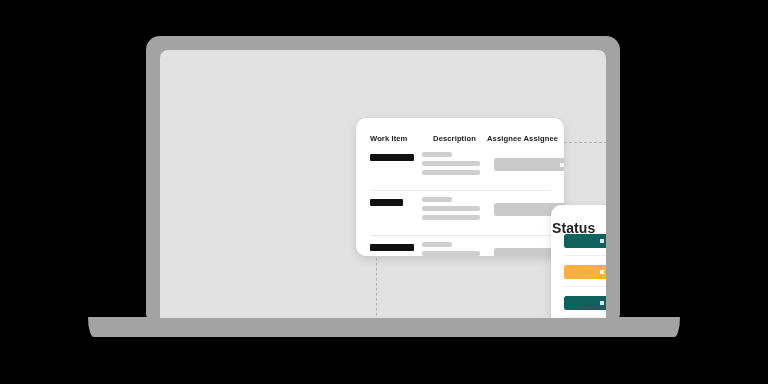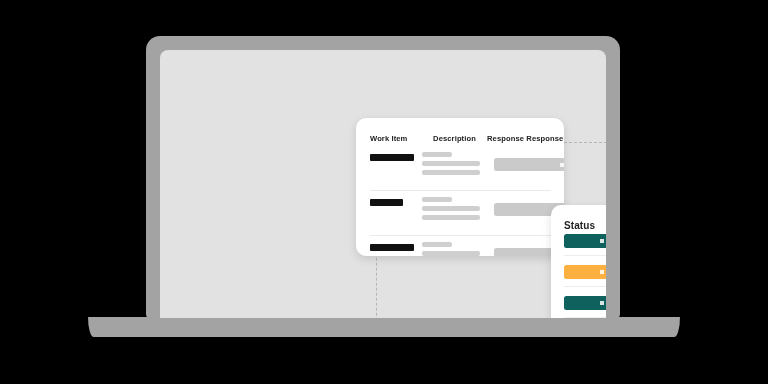--- a/index.html
+++ b/index.html
@@ -94,23 +94,23 @@
     left: 14px;
     top: 16px;
     font-size: 7.6px;
     letter-spacing: 0.1px;
   }
   #work-items-header .col-head:nth-child(1) { width: 52px; }
   #work-items-header .col-head:nth-child(2) { width: 65px; text-align: center; }
   #work-items-header .col-head:nth-child(3) { width: 90px; }
 
   #attributes-header {
-    left: 13px;
+    left: 1px;
     top: 15px;
-    font-size: 10px;
+    font-size: 14px;
     letter-spacing: 0.1px;
   }
   #attributes-header .col-head:nth-child(1) { width: 48px; }
   #attributes-header .col-head:nth-child(2) { width: 50px; }
   #attributes-header .col-head:nth-child(3) { width: 60px; }
 
   
   .wi-row {
     position: absolute;
     left: 14px;
@@ -220,21 +220,21 @@
 
   <div id="laptop-screen">
 
     <div id="dashed-region"></div>
 
     <div class="card" id="card-work-items">
 
       <div class="header-row" id="work-items-header">
         <span class="col-head">Work Item</span>
         <span class="col-head">Description</span>
-        <span class="col-head">Response Response</span>
+        <span class="col-head">Assignee Assignee</span>
       </div>
 
       <div class="wi-divider d0"></div>
       <div class="wi-divider d1"></div>
 
       <div class="wi-row r0">
         <div class="id-bar" style="width:44px"></div>
         <div class="desc-lines">
           <div class="desc-line short"></div>
           <div class="desc-line long"></div>

